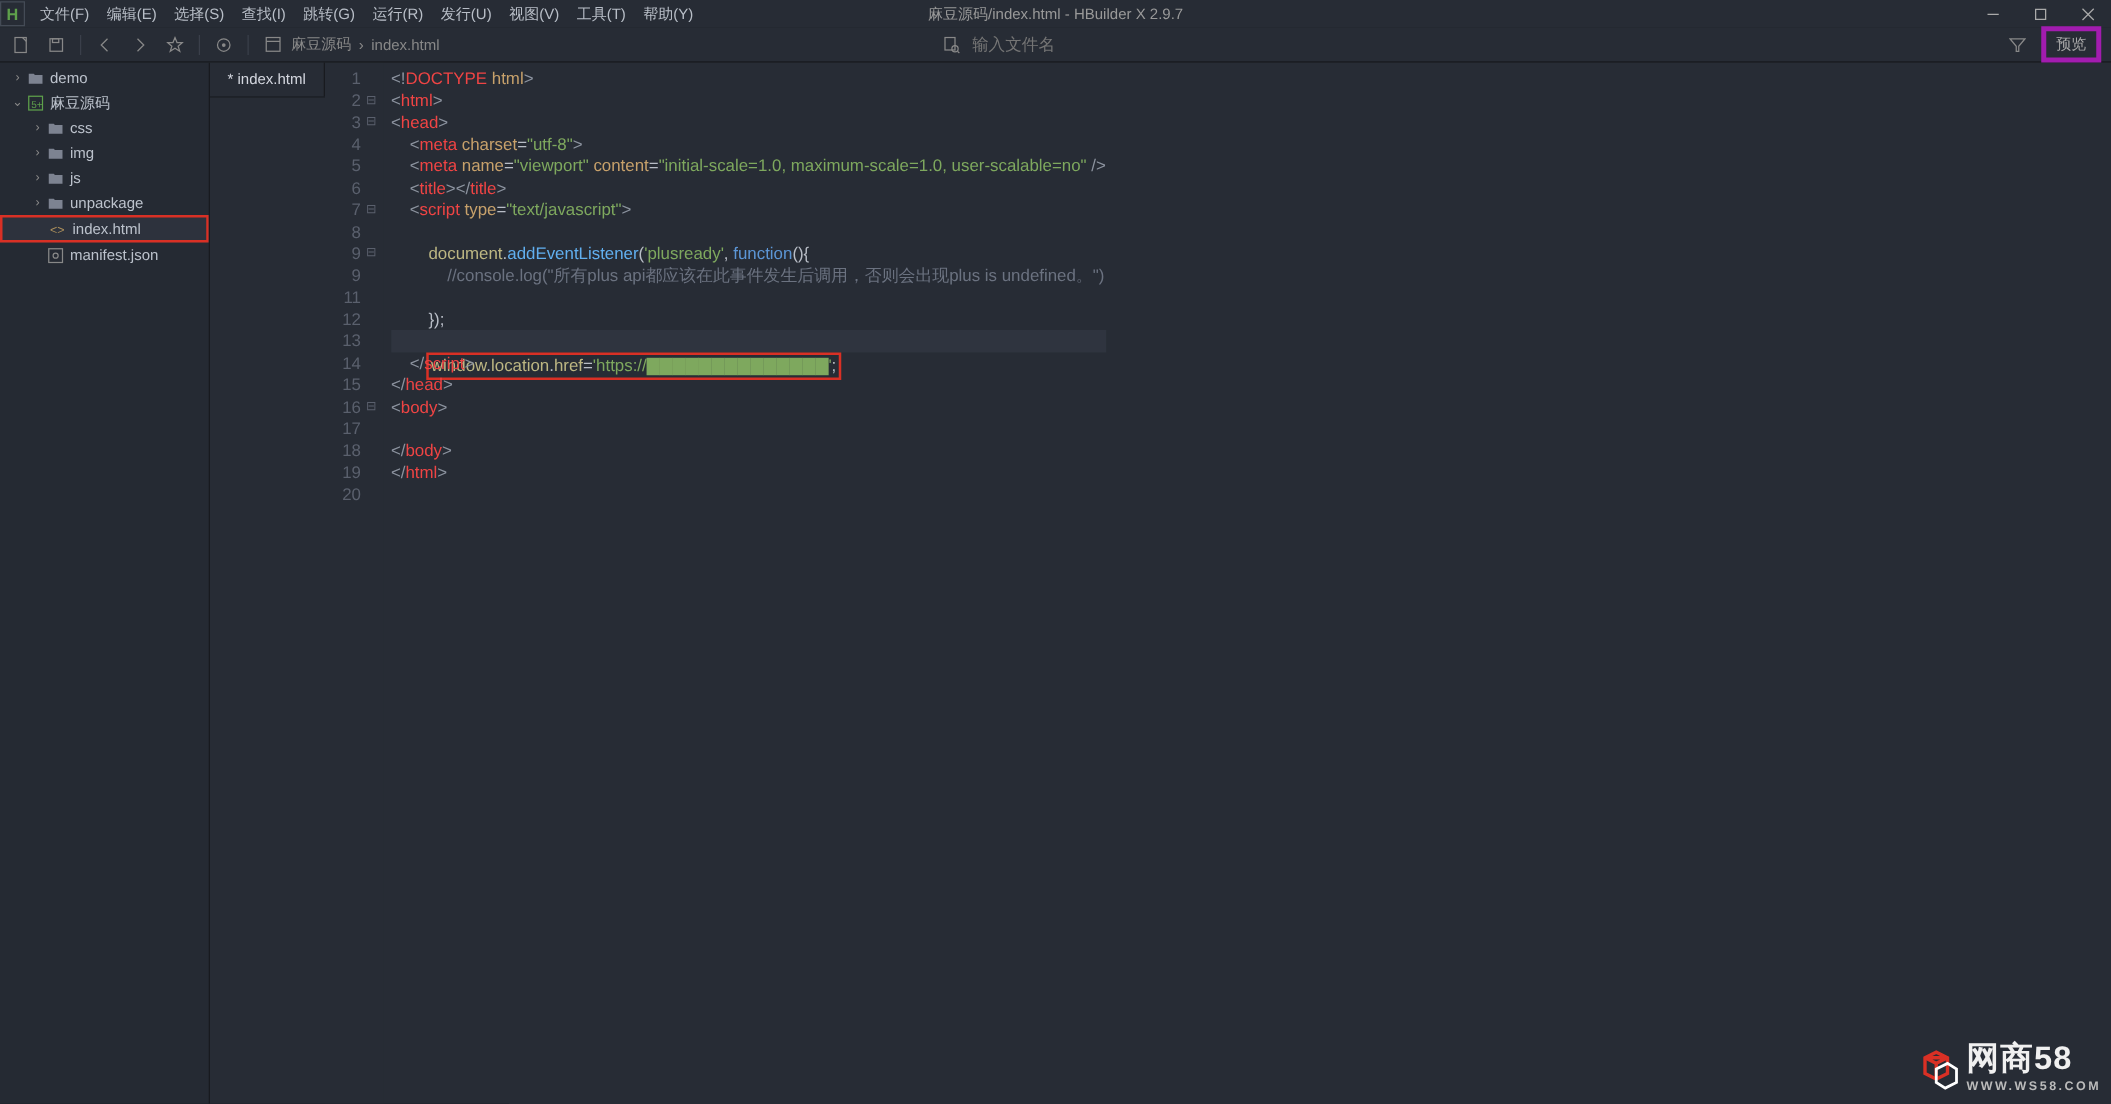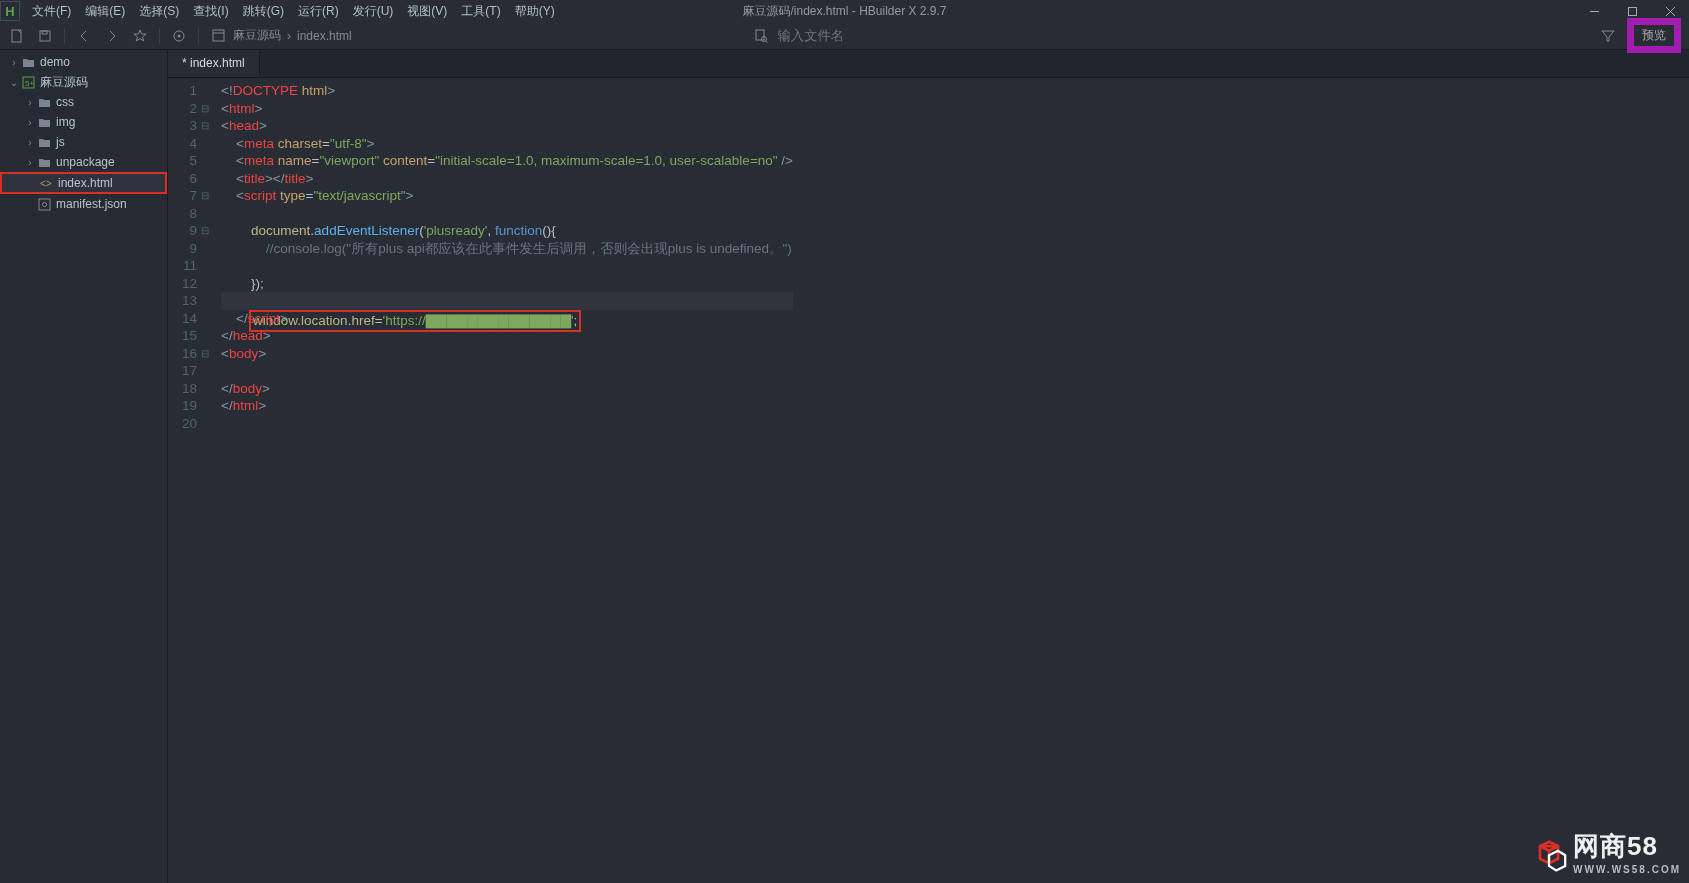--- a/index.html
+++ b/index.html
@@ -16,33 +16,33 @@
 
 
 .toolbar { height: 28px; background: #272c35; border-bottom: 1px solid #181a1f; display:flex; align-items:center; padding:0 8px; gap:10px; color:#888; position:relative;}
 .toolbar .tb-btn { width:18px; height:18px; display:flex; align-items:center; justify-content:center; cursor:pointer; }
 .toolbar .sep { width:1px; height:16px; background:#3a3f4a; }
 .breadcrumb { display:flex; align-items:center; gap:6px; color:#888; }
 .breadcrumb .bc-item { cursor:pointer; }
 .toolbar-right { position:absolute; right:8px; display:flex; align-items:center; gap:10px;}
 .toolbar-center { position:absolute; left:50%; transform:translateX(-50%); display:flex; align-items:center; gap:8px;}
 .search-input { background:transparent; border:none; color:#888; outline:none; width:160px;}
-.preview-btn { padding:2px 8px; border:7px solid #a21caf; color:#aaa; cursor:pointer;}
+.preview-btn { padding:2px 8px; border:4px solid #a21caf; color:#aaa; cursor:pointer;}
 
 
 .main { display:flex; height: calc(883px - 22px - 28px); }
 .sidebar { width: 168px; background:#252a33; border-right:1px solid #181a1f; overflow:auto; padding-top:2px;}
 .tree-item { display:flex; align-items:center; height:20px; cursor:pointer; color:#bcc2cc; white-space:nowrap;}
 .tree-item.selected { background:#2d323d; border:2px solid #d93025; box-sizing:border-box; height:22px;}
 .indent { display:inline-block; }
 .chev { width:12px; text-align:center; color:#888; font-size:10px;}
 .ficon { width:16px; display:inline-flex; align-items:center; justify-content:center; margin-right:4px; font-size:11px;}
 
 
-.editor { flex:1; display:flex; flex-direction:column; background:#272c35; }
+.editor { flex:1; display:flex; flex-direction:row; background:#272c35; }
 .tabs { height:28px; background:#21252d; display:flex; align-items:flex-end; border-bottom:1px solid #181a1f;}
 .tab { height:28px; padding:0 14px; display:flex; align-items:center; gap:4px; background:#272c35; color:#d4d7df; cursor:pointer; border-right:1px solid #181a1f;}
 .tab.active { background:#272c35; }
 .code-area { flex:1; display:flex; font-family: Consolas, "Courier New", monospace; font-size:13.5px; line-height:17.5px; overflow:auto;}
 .gutter { background:#272c35; text-align:right; color:#5a606d; padding:4px 6px 4px 14px; user-select:none; border-right:0px solid #333842;}
 .gutter .ln { height:17.5px; display:flex; justify-content:flex-end; align-items:center; gap:4px;}
 .fold { color:#5a606d; width:8px; font-size:10px;}
 .code { padding:4px 0 4px 6px; white-space:pre; }
 .code .line { height:17.5px; }
 .code .current { background:#2f343f; display:block; width:100%;}

